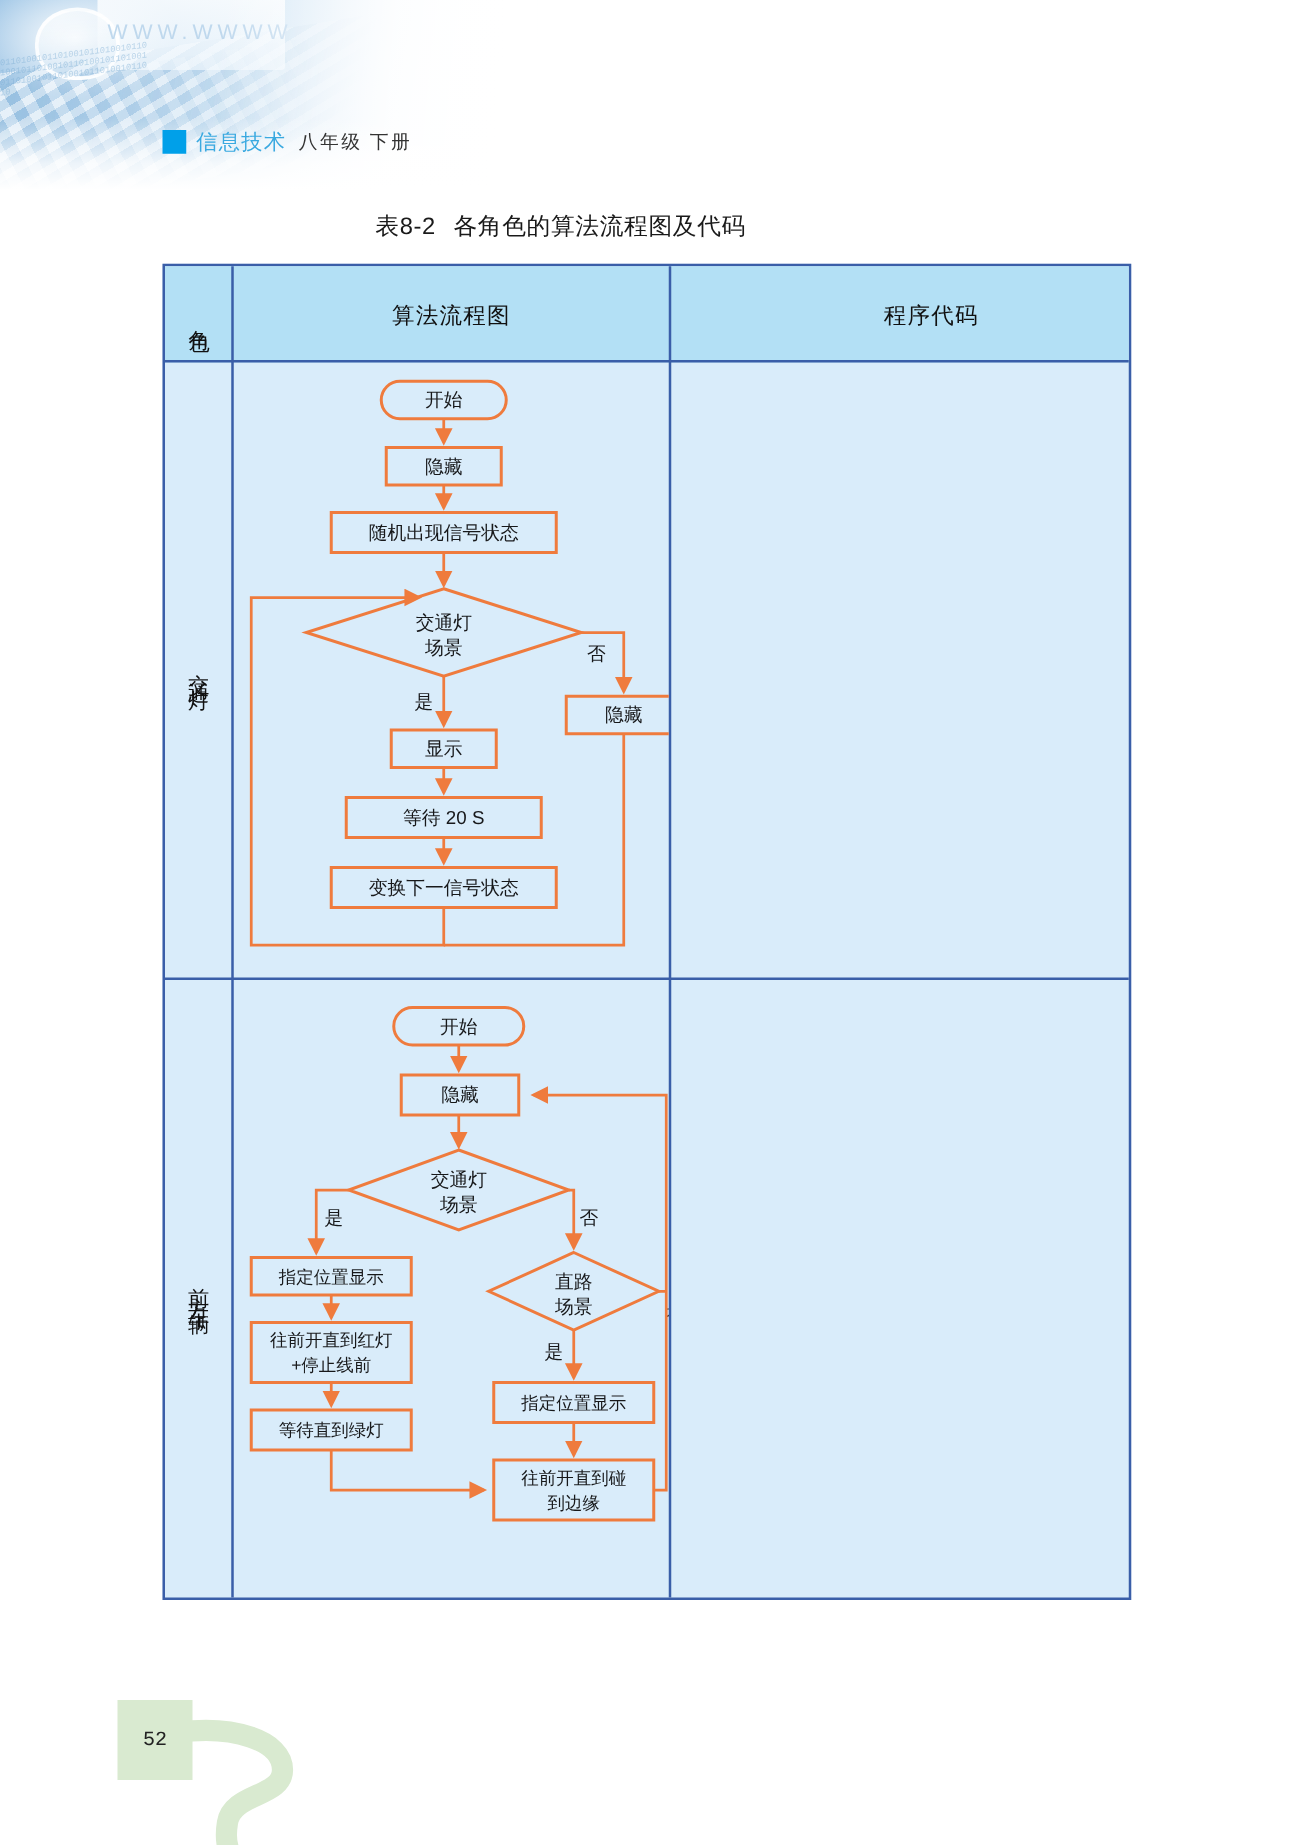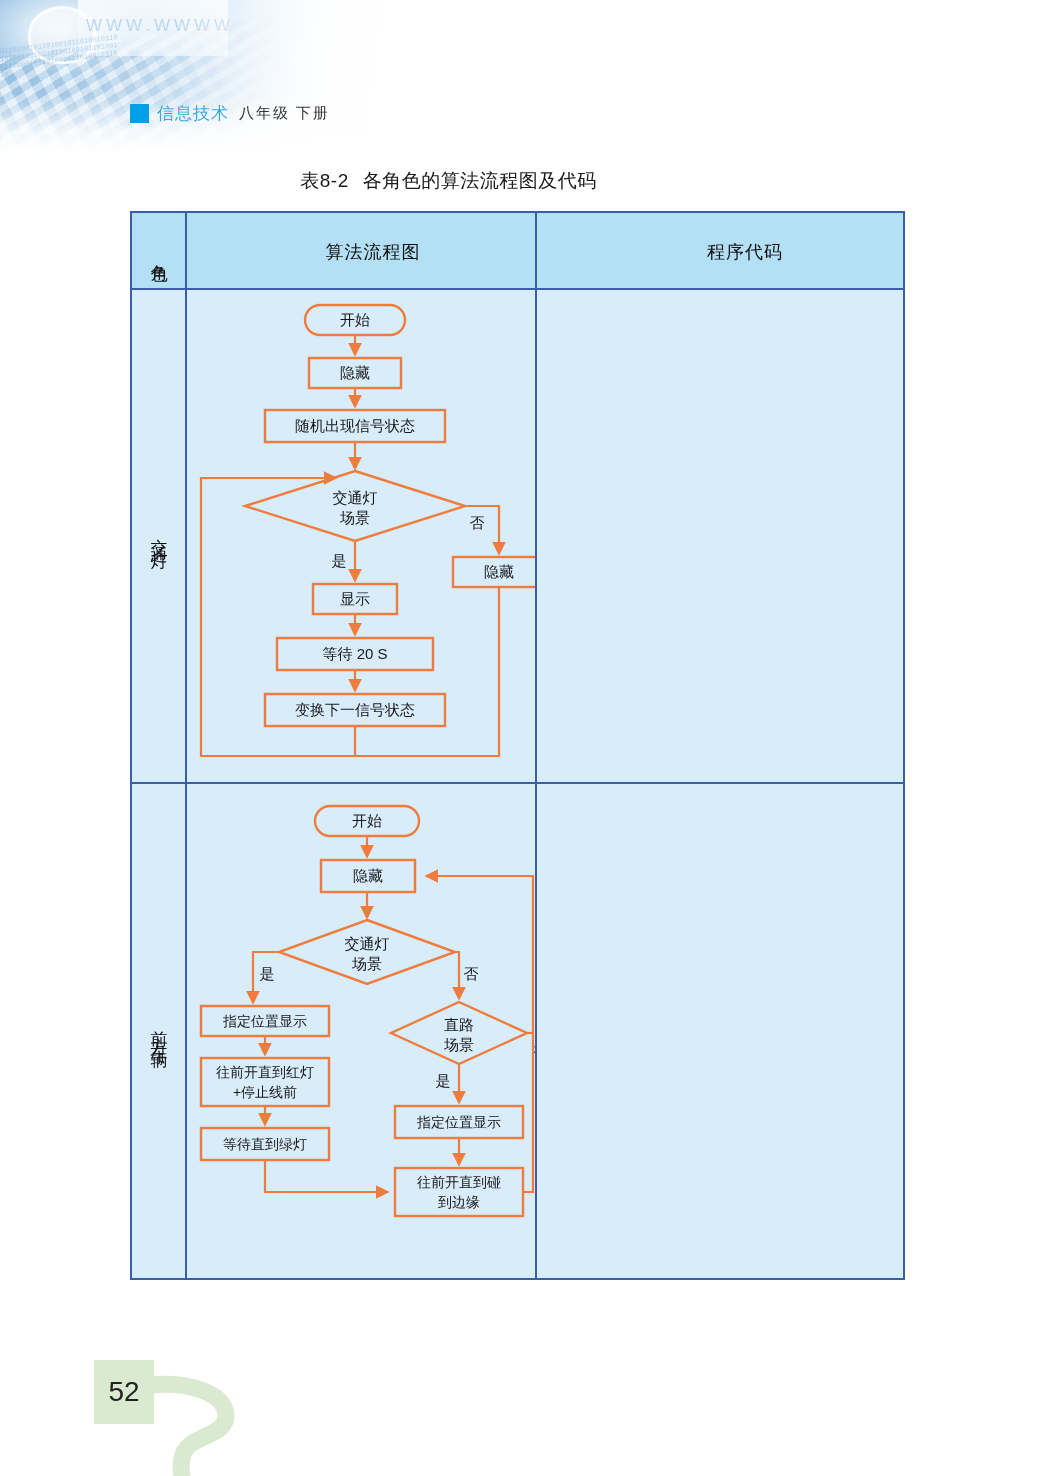--- a/index.html
+++ b/index.html
@@ -138,21 +138,21 @@
   .arrowhead{fill:#ef7b3d;}
 
   
   .pg-box{
     position:absolute;left:94px;top:1360px;width:60px;height:64px;
     background:#d9ead0;
   }
   .pg-num{
     position:absolute;left:94px;top:1360px;width:60px;height:64px;
     display:flex;align-items:center;justify-content:center;
-    font-family:Liberation Sans, sans-serif;font-size:28px;color:#222;
+    font-family:Liberation Mono, monospace;font-size:16px;color:#222;
   }
   .pg-swoosh{position:absolute;left:140px;top:1372px;}
 </style>
 </head>
 <body>
 
 <div class="banner">
   <div class="banner-img"></div>
   <div class="banner-keys"></div>
   <div class="banner-keys2"></div>
@@ -172,21 +172,21 @@
 
 <div class="caption">
   <span class="cap-num">表8-2</span><span>各角色的算法流程图及代码</span>
 </div>
 
 <div class="tbl">
 
   <div class="thead"></div>
 
   <div class="th th-vert" style="left:0;width:53px;">角色</div>
-  <div class="th" style="left:55px;width:348px;padding-left:12px;">算法流程图</div>
+  <div class="th" style="left:55px;width:348px;">算法流程图</div>
   <div class="th" style="left:405px;width:416px;">程序代码</div>
 
   <div class="tbl-hline" style="top:75px;"></div>
   <div class="tbl-hline" style="top:569px;"></div>
   <div class="tbl-vline" style="left:53px;"></div>
   <div class="tbl-vline" style="left:403px;"></div>
 
   <div class="rowlabel" style="top:75px;height:494px;">
     <span>交通灯</span>
   </div>

